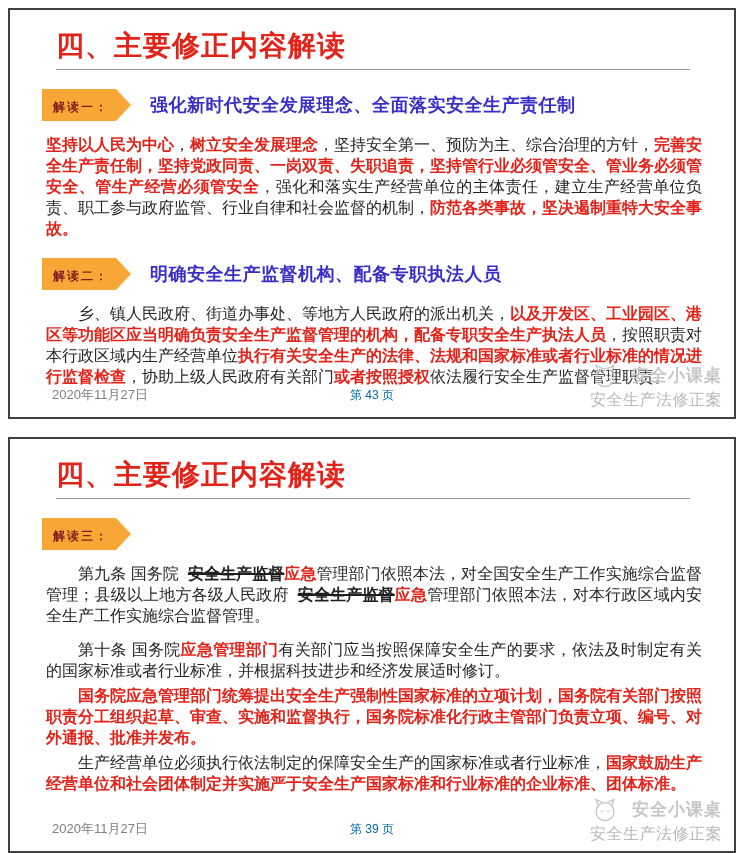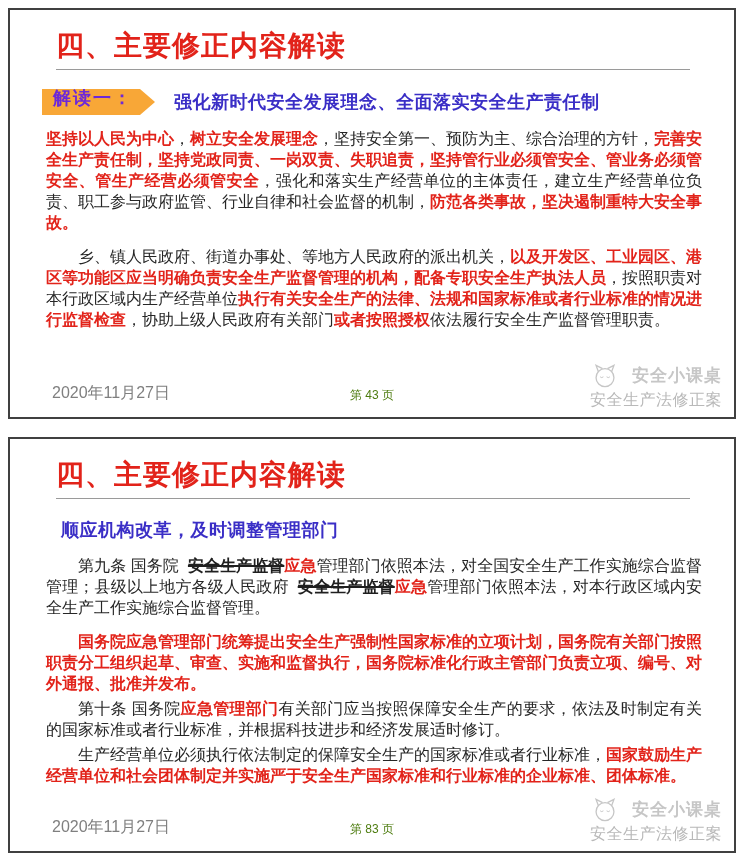--- a/index.html
+++ b/index.html
@@ -43,26 +43,26 @@
   }
 
   .section-head {
     display: flex;
     align-items: center;
     margin: 19px 30px 0 32px;
   }
   .badge {
     flex: 0 0 auto;
     background: #f8a737;
-    color: #6d28d9;
-    font-weight: 700;
-    font-size: 18px;
+    color: #7f1d1d;
+    font-weight: 700;
+    font-size: 12px;
     letter-spacing: 2px;
     line-height: 1;
-    padding: 0 22px 8px 11px;
+    padding: 12px 22px 8px 11px;
     clip-path: polygon(0 0, calc(100% - 15px) 0, 100% 50%, calc(100% - 15px) 100%, 0 100%);
   }
   .heading {
     margin-left: 19px;
     color: #3a2ec6;
     font-size: 18px;
     font-weight: 700;
     letter-spacing: 0.5px;
   }
 
@@ -83,31 +83,31 @@
     font-weight: 700;
     text-decoration: line-through;
     text-decoration-thickness: 1.5px;
     padding-left: 9px;
   }
 
   .footer-date {
     position: absolute;
     left: 42px;
     bottom: 13px;
-    font-size: 16px;
+    font-size: 13px;
     color: #7f7f7f;
   }
   .footer-page {
     position: absolute;
     left: 0;
     right: 0;
     bottom: 13px;
     text-align: center;
     font-size: 12px;
-    color: #4d7c0f;
+    color: #0369a1;
   }
   .watermark {
     position: absolute;
     right: 12px;
     bottom: 8px;
     text-align: right;
     color: #c6c6c6;
     line-height: 1.1;
   }
   .wm-row {
@@ -142,20 +142,24 @@
     <div class="section-head">
       <span class="badge">解读一：</span>
       <span class="heading">强化新时代安全发展理念、全面落实安全生产责任制</span>
     </div>
     <div class="paras">
             <p class="para"><span class="seg-red">坚持以人民为中心</span><span class="seg-plain">，</span><span class="seg-red">树立安全发展理念</span><span class="seg-plain">，坚持安全第一、预防为主、综合治理的方针，</span><span class="seg-red">完善安全生产责任制，坚持党政同责、一岗双责、失职追责，坚持管行业必须管安全、管业务必须管安全、管生产经营必须管安全</span><span class="seg-plain">，强化和落实生产经营单位的主体责任，建立生产经营单位负责、职工参与政府监管、行业自律和社会监督的机制，</span><span class="seg-red">防范各类事故，坚决遏制重特大安全事故。</span></p>
           </div>
   </div>
 
   <div class="section">
+    <div class="section-head">
+      <span class="badge">解读二：</span>
+      <span class="heading">明确安全生产监督机构、配备专职执法人员</span>
+    </div>
     <div class="paras">
             <p class="para indent"><span class="seg-plain">乡、镇人民政府、街道办事处、等地方人民政府的派出机关，</span><span class="seg-red">以及开发区、工业园区、港区等功能区应当明确负责安全生产监督管理的机构，配备专职安全生产执法人员</span><span class="seg-plain">，按照职责对本行政区域内生产经营单位</span><span class="seg-red">执行有关安全生产的法律、法规和国家标准或者行业标准的情况进行监督检查</span><span class="seg-plain">，协助上级人民政府有关部门</span><span class="seg-red">或者按照授权</span><span class="seg-plain">依法履行安全生产监督管理职责。</span></p>
           </div>
   </div>
 </div>
     <span class="footer-date">2020年11月27日</span>
     <span class="footer-page">第 43 页</span>
     <div class="watermark">
       <div class="wm-row">
         <svg class="cat-icon" width="26" height="26" viewBox="0 0 32 32" fill="none" stroke="#c6c6c6" stroke-width="1.6">
@@ -170,37 +174,37 @@
       <div class="wm-sub">安全生产法修正案</div>
     </div>
   </section>
 
   <section class="slide s2">
     <h1 class="title">四、主要修正内容解读</h1>
     <div class="rule"></div>
     <div class="sections">
   <div class="section">
     <div class="section-head">
-      <span class="heading">顺应机构改革，及时调整管理部门</span>
+      <span class="badge">解读三：</span>
     </div>
     <div class="paras">
             <p class="para indent"><span class="seg-plain">第九条  国务院</span><span class="seg-strike">安全生产监督</span><span class="seg-red">应急</span><span class="seg-plain">管理部门依照本法，对全国安全生产工作实施综合监督管理；县级以上地方各级人民政府</span><span class="seg-strike">安全生产监督</span><span class="seg-red">应急</span><span class="seg-plain">管理部门依照本法，对本行政区域内安全生产工作实施综合监督管理。</span></p>
           </div>
   </div>
 
   <div class="section">
     <div class="paras">
+            <p class="para indent"><span class="seg-plain">第十条  国务院</span><span class="seg-red">应急管理部门</span><span class="seg-plain">有关部门应当按照保障安全生产的要求，依法及时制定有关的国家标准或者行业标准，并根据科技进步和经济发展适时修订。</span></p>
             <p class="para indent"><span class="seg-red">国务院应急管理部门统筹提出安全生产强制性国家标准的立项计划，国务院有关部门按照职责分工组织起草、审查、实施和监督执行，国务院标准化行政主管部门负责立项、编号、对外通报、批准并发布。</span></p>
-            <p class="para indent"><span class="seg-plain">第十条  国务院</span><span class="seg-red">应急管理部门</span><span class="seg-plain">有关部门应当按照保障安全生产的要求，依法及时制定有关的国家标准或者行业标准，并根据科技进步和经济发展适时修订。</span></p>
             <p class="para indent"><span class="seg-plain">生产经营单位必须执行依法制定的保障安全生产的国家标准或者行业标准，</span><span class="seg-red">国家鼓励生产经营单位和社会团体制定并实施严于安全生产国家标准和行业标准的企业标准、团体标准。</span></p>
           </div>
   </div>
 </div>
     <span class="footer-date">2020年11月27日</span>
-    <span class="footer-page">第 83 页</span>
+    <span class="footer-page">第 39 页</span>
     <div class="watermark">
       <div class="wm-row">
         <svg class="cat-icon" width="26" height="26" viewBox="0 0 32 32" fill="none" stroke="#c6c6c6" stroke-width="1.6">
           <path d="M8 11 L5 3 L13 7"></path>
           <path d="M19 7 L27 3 L24 11"></path>
           <circle cx="16" cy="18" r="11"></circle>
           <path d="M10 17 q2 2 4 0" stroke-width="1.2"></path>
           <path d="M18 17 q2 2 4 0" stroke-width="1.2"></path>
         </svg>
         <span class="wm-brand">安全小课桌</span>

